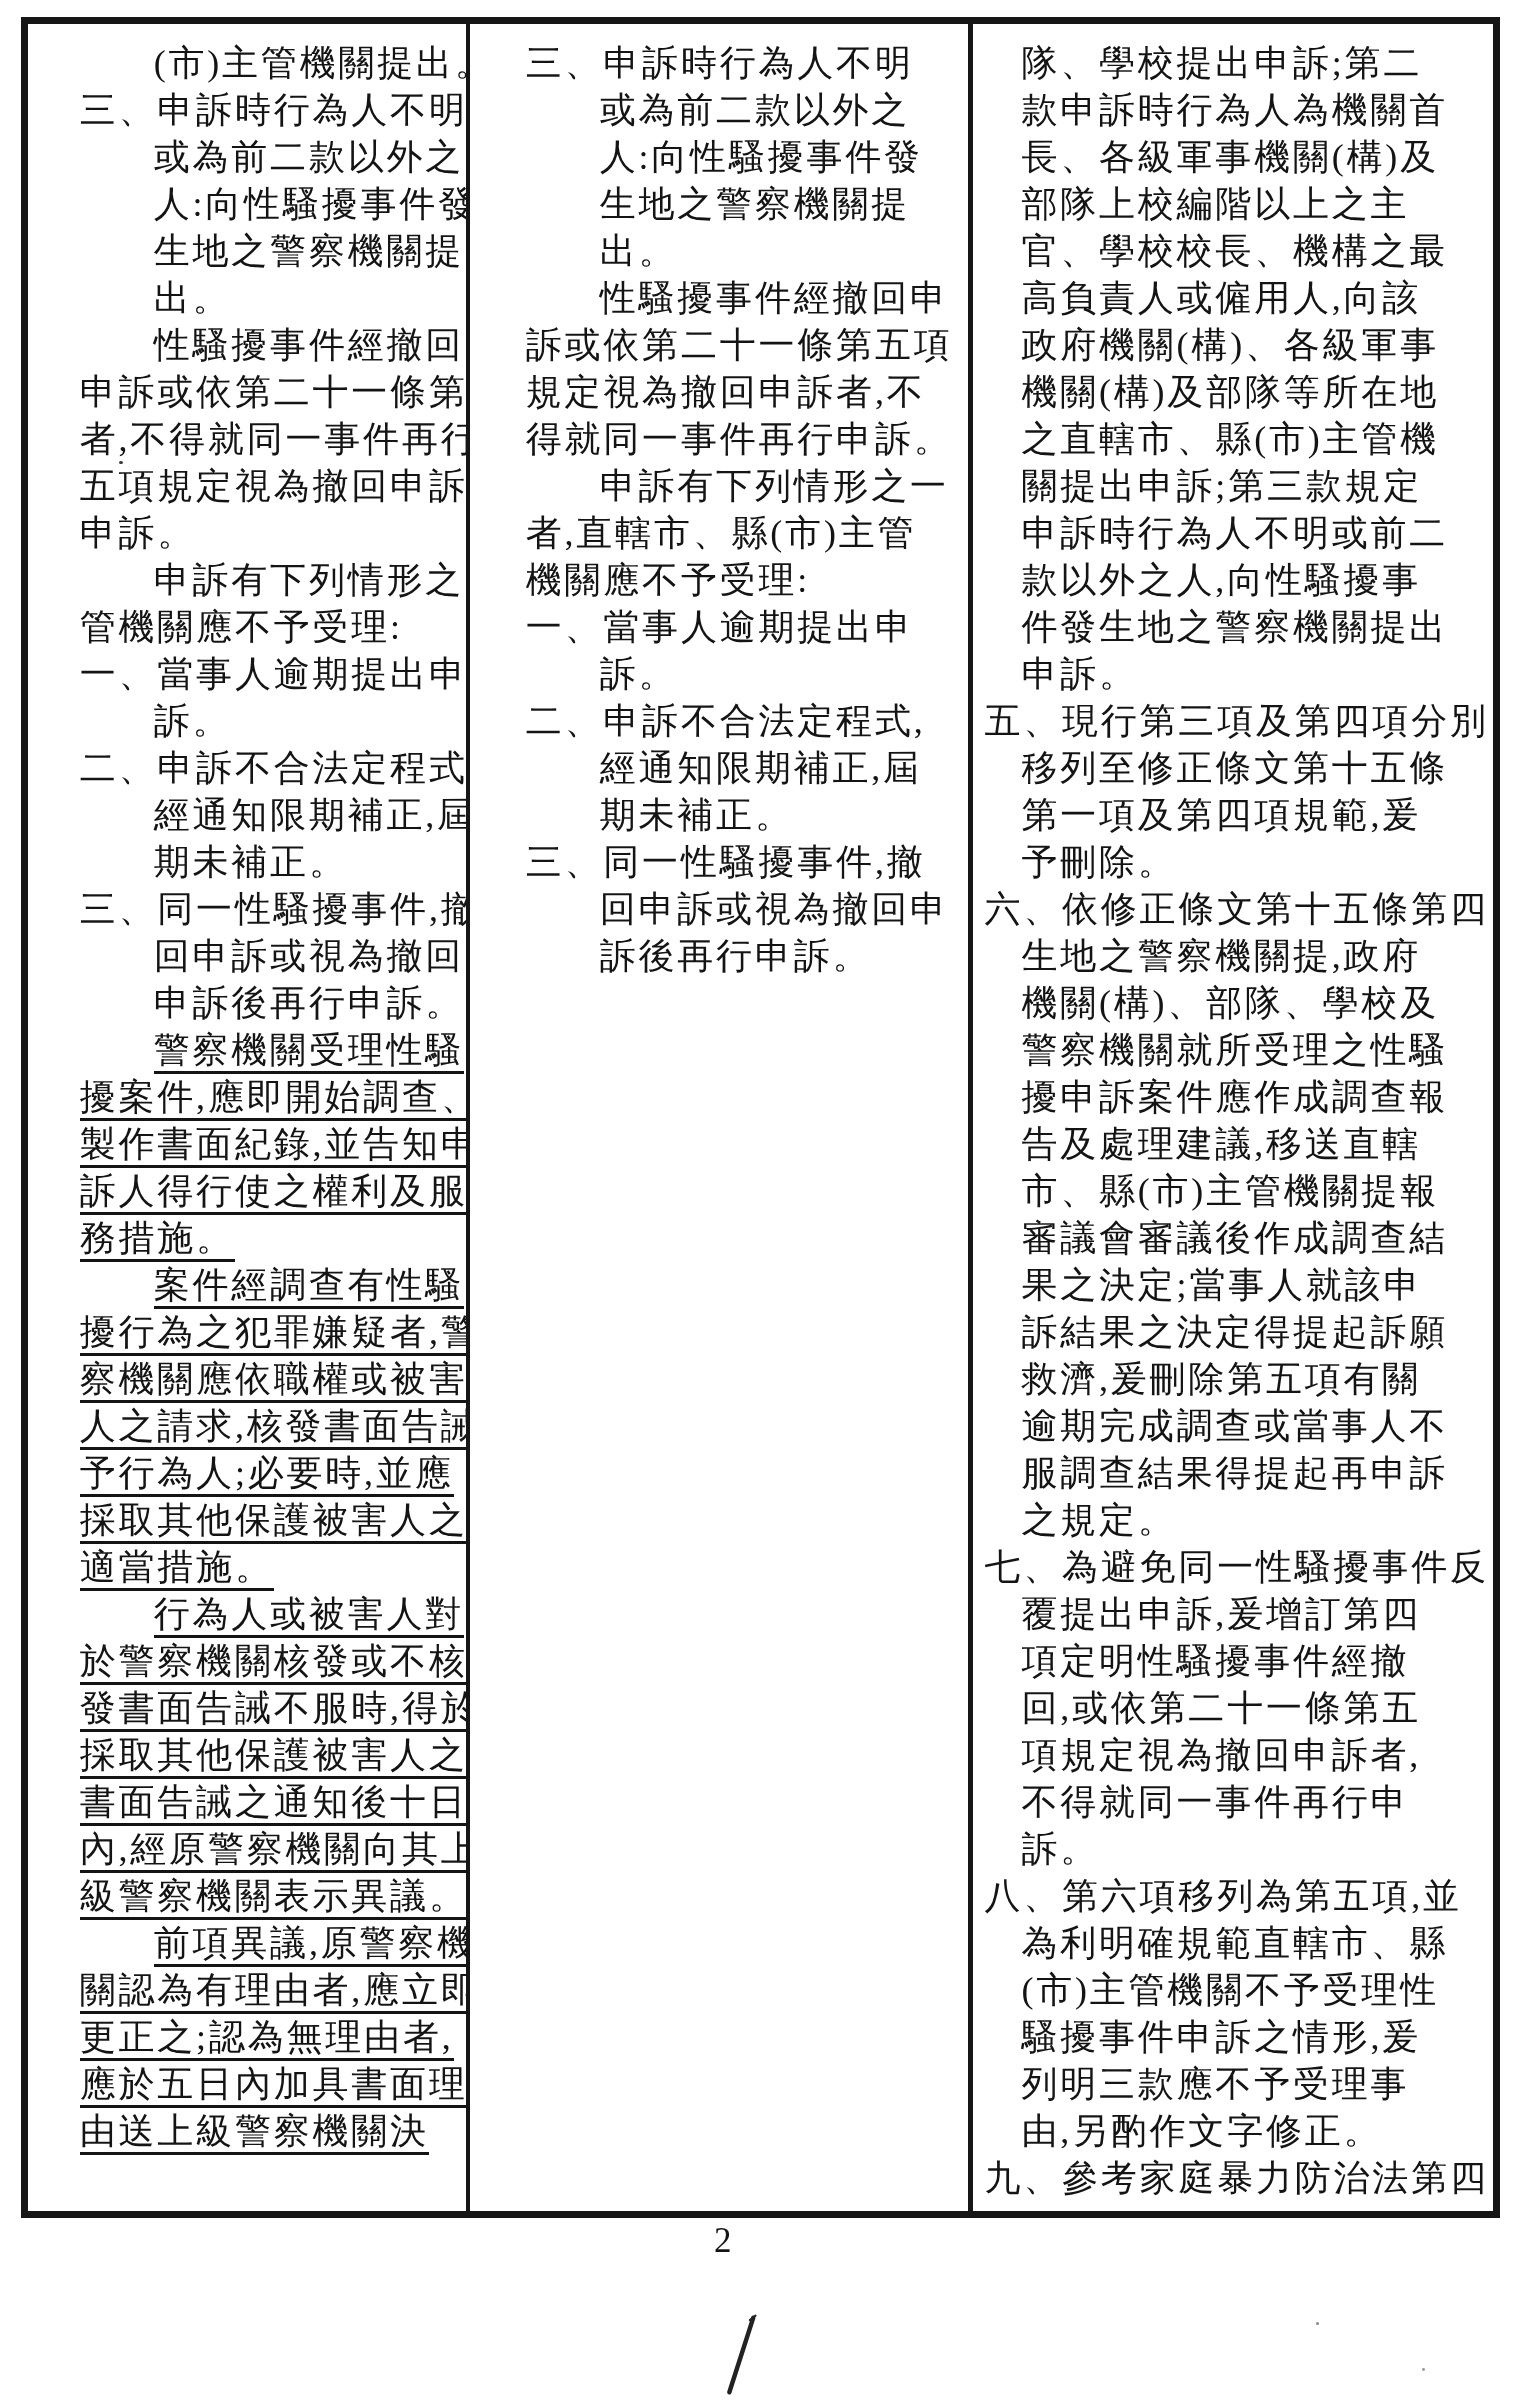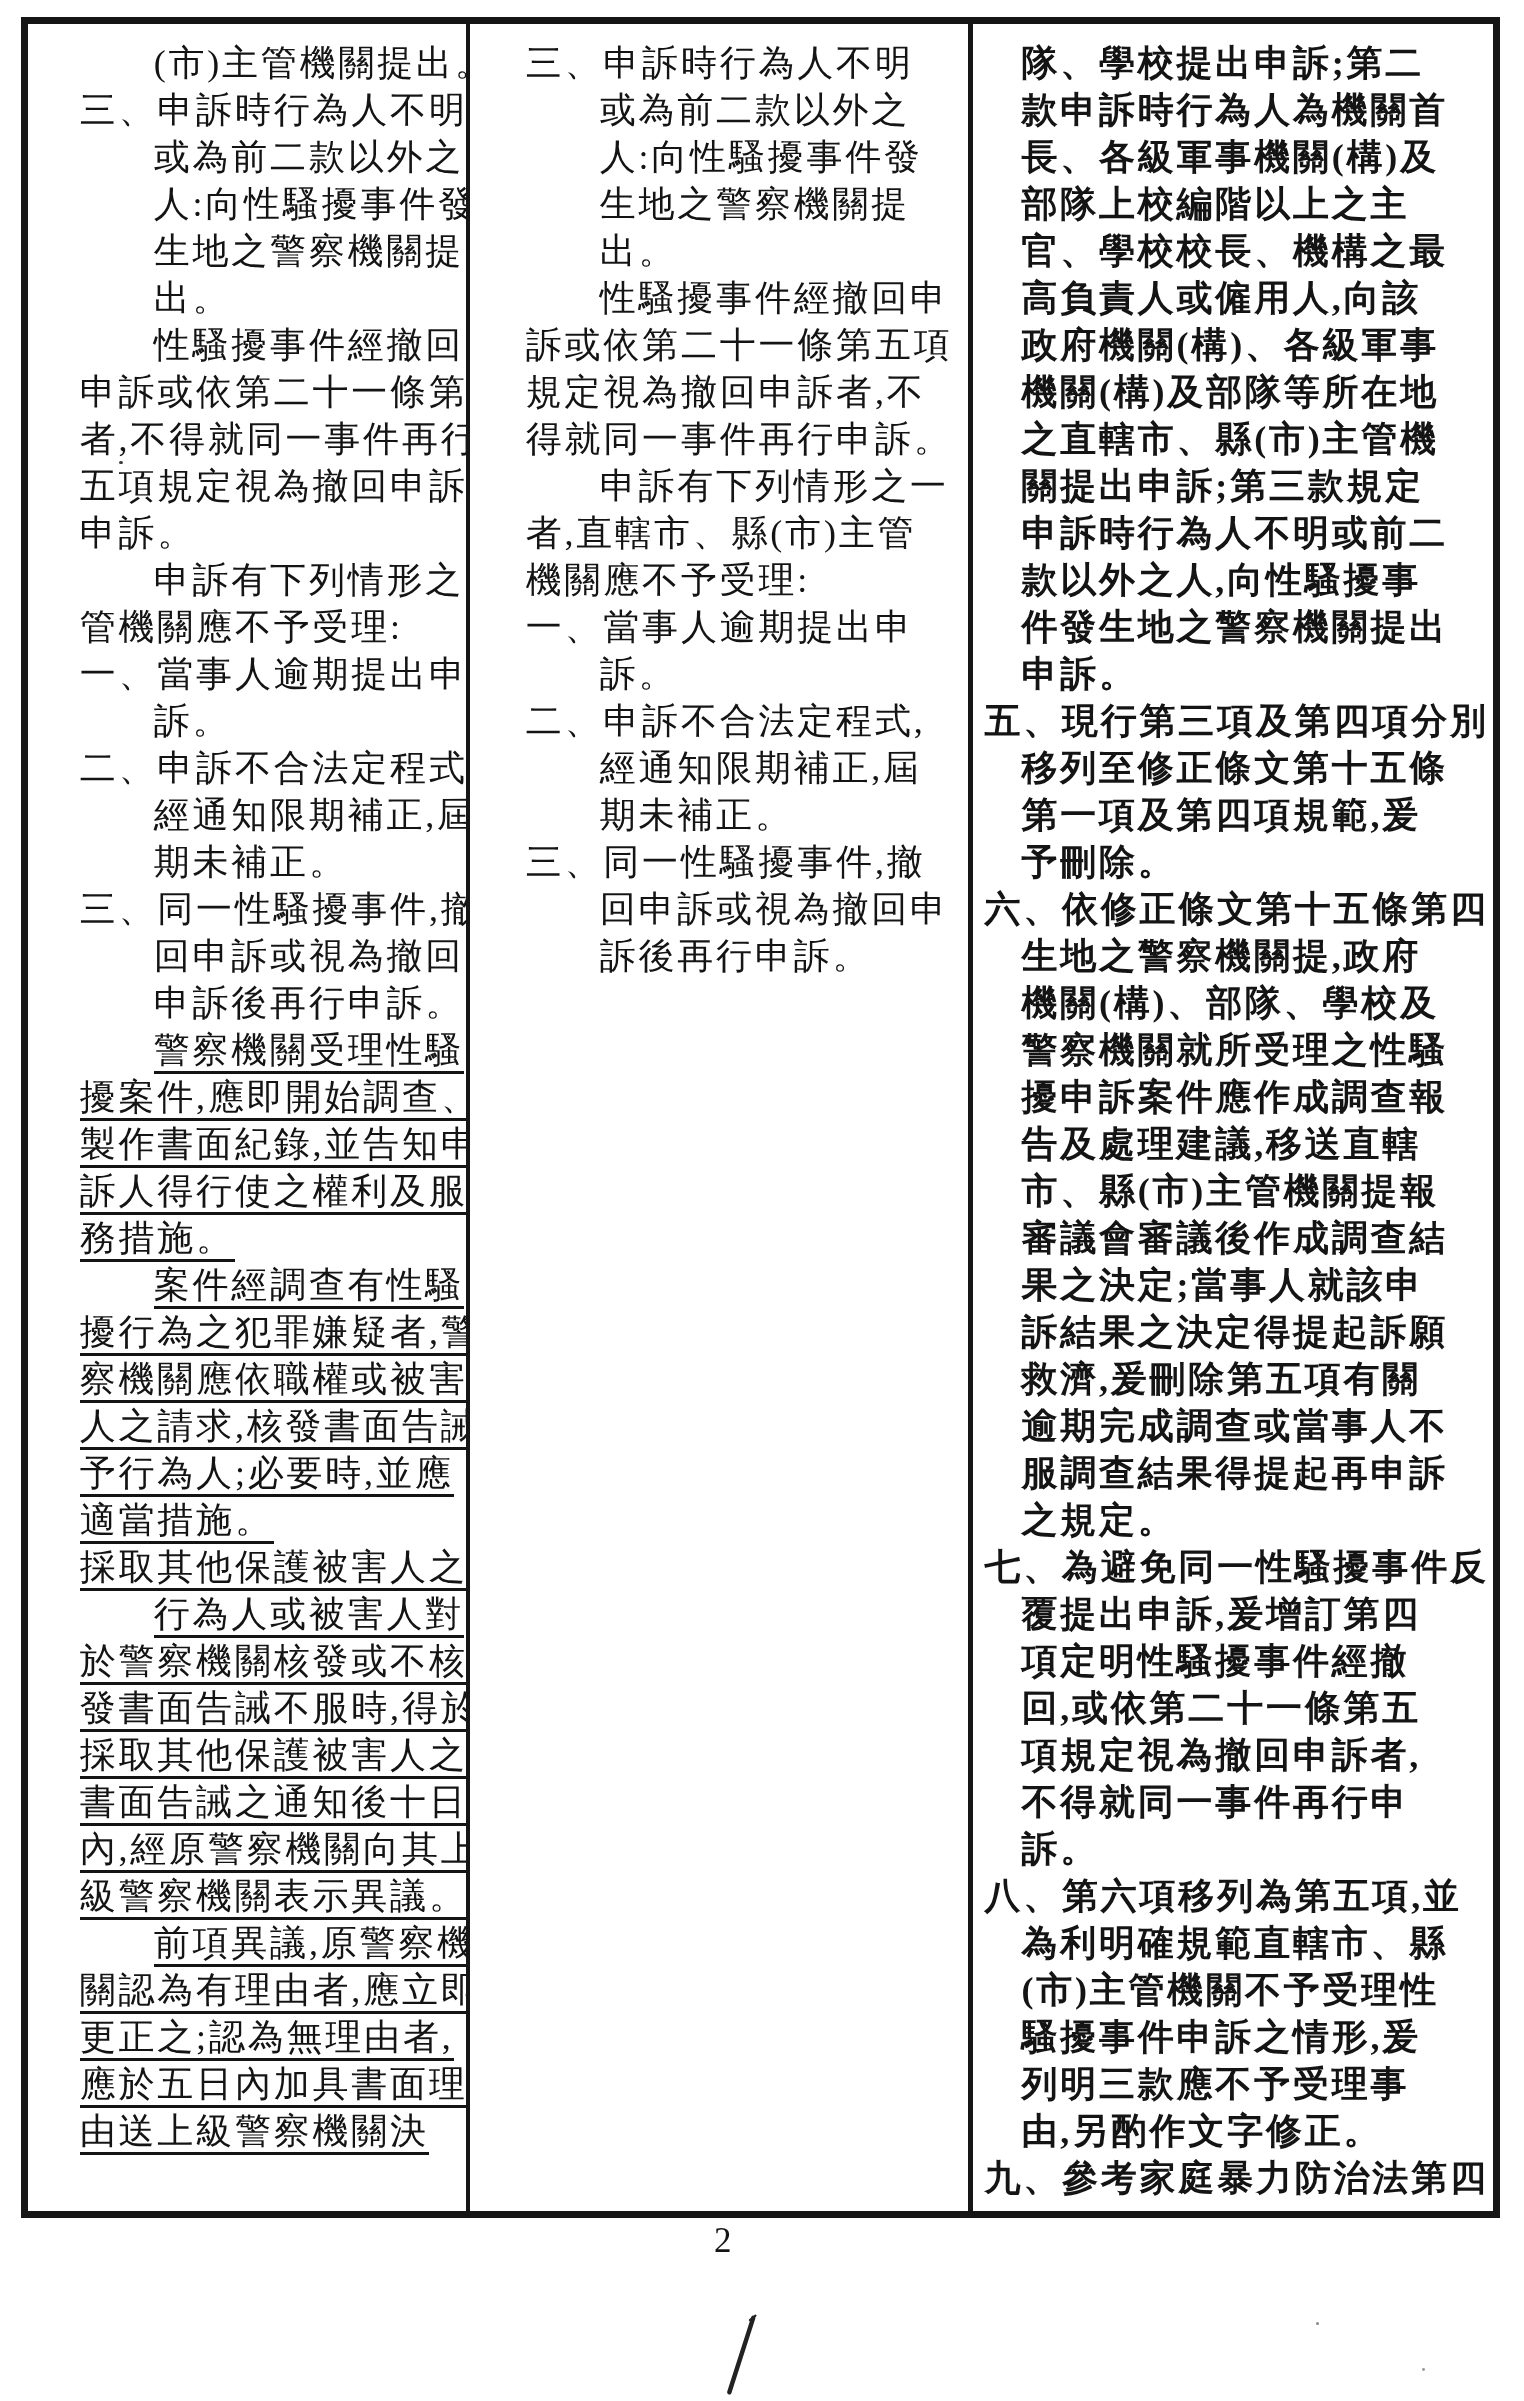--- a/index.html
+++ b/index.html
@@ -21,21 +21,21 @@
     flex-direction:row;
     background:#fff;
   }
   .col{
     box-sizing:border-box;
     padding-top:15.6px;
     overflow:hidden;
   }
   .col-amended{width:442px;border-right:4.5px solid #161616;padding-left:52px;padding-right:7.8px;}
   .col-current{width:503px;border-right:5px solid #161616;padding-left:56px;padding-right:7.8px;}
-  .col-explanation{flex:1;padding-left:11.7px;padding-right:4px;font-weight:bold;}
+  .col-explanation{flex:1;padding-left:11.7px;padding-right:4px;}
   .line{
     height:47px;
     line-height:47px;
     font-size:36px;
     letter-spacing:2.8px;
     white-space:nowrap;
   }
   .ind-a{padding-left:0;}
   .ind-c{padding-left:74px;}
   .ind-d{padding-left:37px;}
@@ -85,22 +85,22 @@
         <div class="line ind-c"><span class="txt u">警察機關受理性騷</span></div>
         <div class="line ind-a"><span class="txt u">擾案件,應即開始調查、</span></div>
         <div class="line ind-a"><span class="txt u">製作書面紀錄,並告知申</span></div>
         <div class="line ind-a"><span class="txt u">訴人得行使之權利及服</span></div>
         <div class="line ind-a"><span class="txt u">務措施。</span></div>
         <div class="line ind-c"><span class="txt u">案件經調查有性騷</span></div>
         <div class="line ind-a"><span class="txt u">擾行為之犯罪嫌疑者,警</span></div>
         <div class="line ind-a"><span class="txt u">察機關應依職權或被害</span></div>
         <div class="line ind-a"><span class="txt u">人之請求,核發書面告誡</span></div>
         <div class="line ind-a"><span class="txt u">予行為人;必要時,並應</span></div>
+        <div class="line ind-a"><span class="txt u">採取其他保護被害人之</span></div>
         <div class="line ind-a"><span class="txt u">適當措施。</span></div>
-        <div class="line ind-a"><span class="txt u">採取其他保護被害人之</span></div>
         <div class="line ind-c"><span class="txt u">行為人或被害人對</span></div>
         <div class="line ind-a"><span class="txt u">於警察機關核發或不核</span></div>
         <div class="line ind-a"><span class="txt u">發書面告誡不服時,得於</span></div>
         <div class="line ind-a"><span class="txt u">採取其他保護被害人之</span></div>
         <div class="line ind-a"><span class="txt u">書面告誡之通知後十日</span></div>
         <div class="line ind-a"><span class="txt u">內,經原警察機關向其上</span></div>
         <div class="line ind-a"><span class="txt u">級警察機關表示異議。</span></div>
         <div class="line ind-c"><span class="txt u">前項異議,原警察機</span></div>
         <div class="line ind-a"><span class="txt u">關認為有理由者,應立即</span></div>
         <div class="line ind-a"><span class="txt u">更正之;認為無理由者,</span></div>

